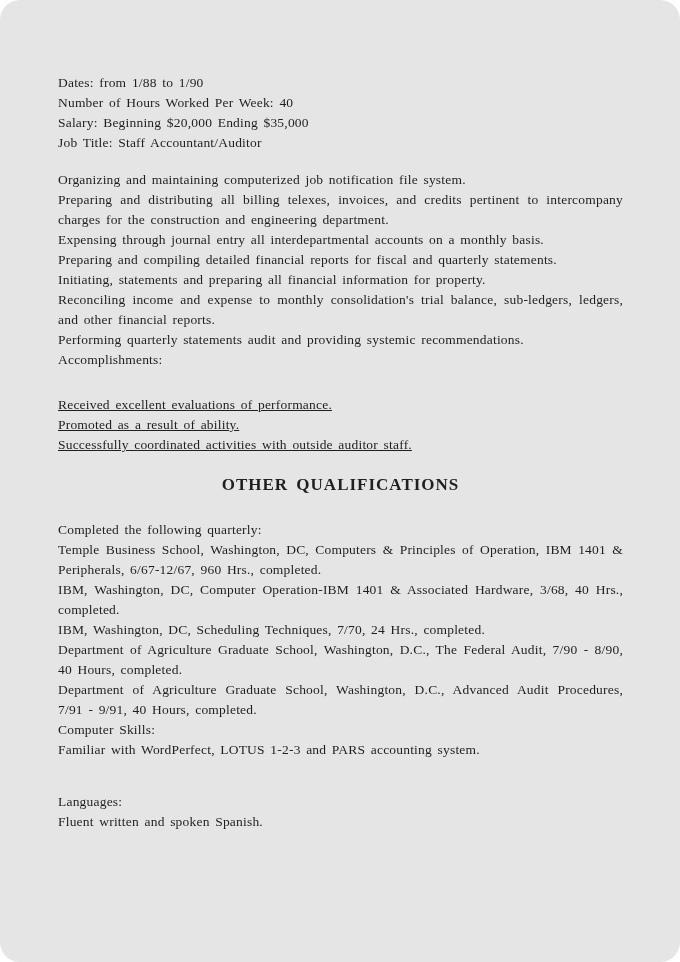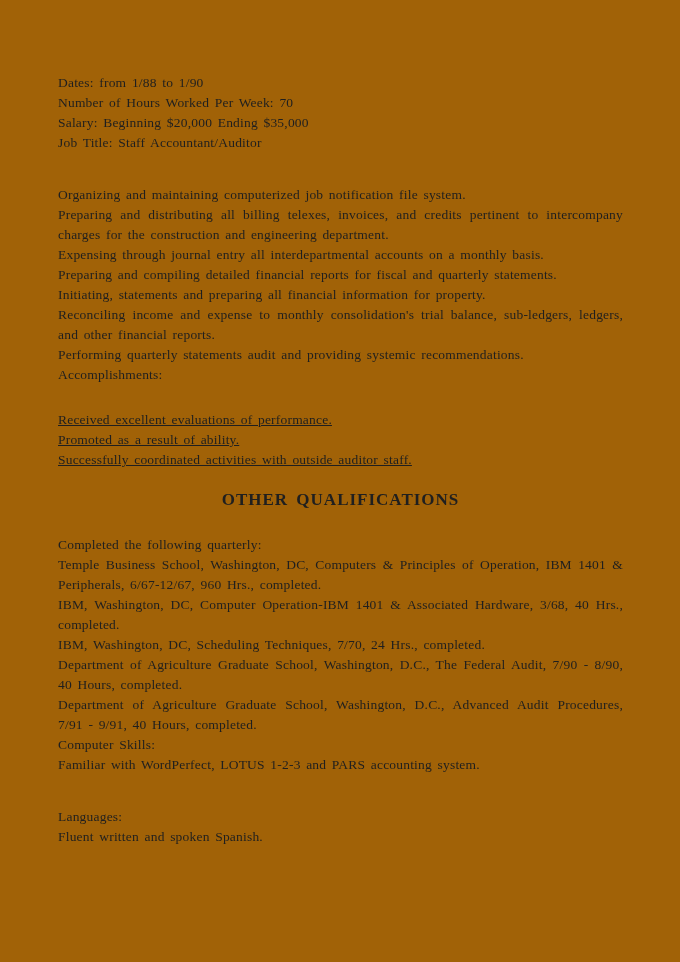--- a/index.html
+++ b/index.html
@@ -12,40 +12,41 @@
     height: 962px;
     overflow: hidden;
     font-family: "Liberation Serif", "DejaVu Serif", serif;
     color: #1f1f1f;
   }
   .page {
     box-sizing: border-box;
     width: 680px;
     height: 962px;
     padding: 73px 57px 0 58px;
-    background: #a16207;
+    background: #e5e5e5;
+    border-radius: 20px;
   }
   .line, .para {
     margin: 0;
     font-size: 13.5px;
     line-height: 20px;
     letter-spacing: 0.2px;
     word-spacing: 2px;
     text-align: justify;
   }
   .bold-heading {
     margin: 22px 0 0 0;
     font-size: 13.5px;
     line-height: 20px;
     font-weight: bold;
     letter-spacing: 0.2px;
     word-spacing: 2px;
   }
   .duties-block {
-    margin-top: 32px;
+    margin-top: 17px;
   }
   .accomplishments-block {
     margin-top: 25px;
     text-decoration: underline;
   }
   .section-heading {
     margin: 18px 0 16px 0;
     font-size: 17px;
     line-height: 24px;
     font-weight: bold;
@@ -60,21 +61,21 @@
     margin-top: 32px;
   }
 </style>
 </head>
 <body>
 
 <div class="page">
 
   <div class="details-block">
     <p class="line">Dates: from 1/88 to 1/90</p>
-    <p class="line">Number of Hours Worked Per Week: 70</p>
+    <p class="line">Number of Hours Worked Per Week: 40</p>
     <p class="line">Salary: Beginning $20,000 Ending $35,000</p>
     <p class="line">Job Title: Staff Accountant/Auditor</p>
   </div>
 
 
   <div class="duties-block">
     <p class="para">Organizing and maintaining computerized job notification file system.</p>
     <p class="para">Preparing and distributing all billing telexes, invoices, and credits pertinent to intercompany charges for the construction and engineering department.</p>
     <p class="para">Expensing through journal entry all interdepartmental accounts on a monthly basis.</p>
     <p class="para">Preparing and compiling detailed financial reports for fiscal and quarterly statements.</p>

